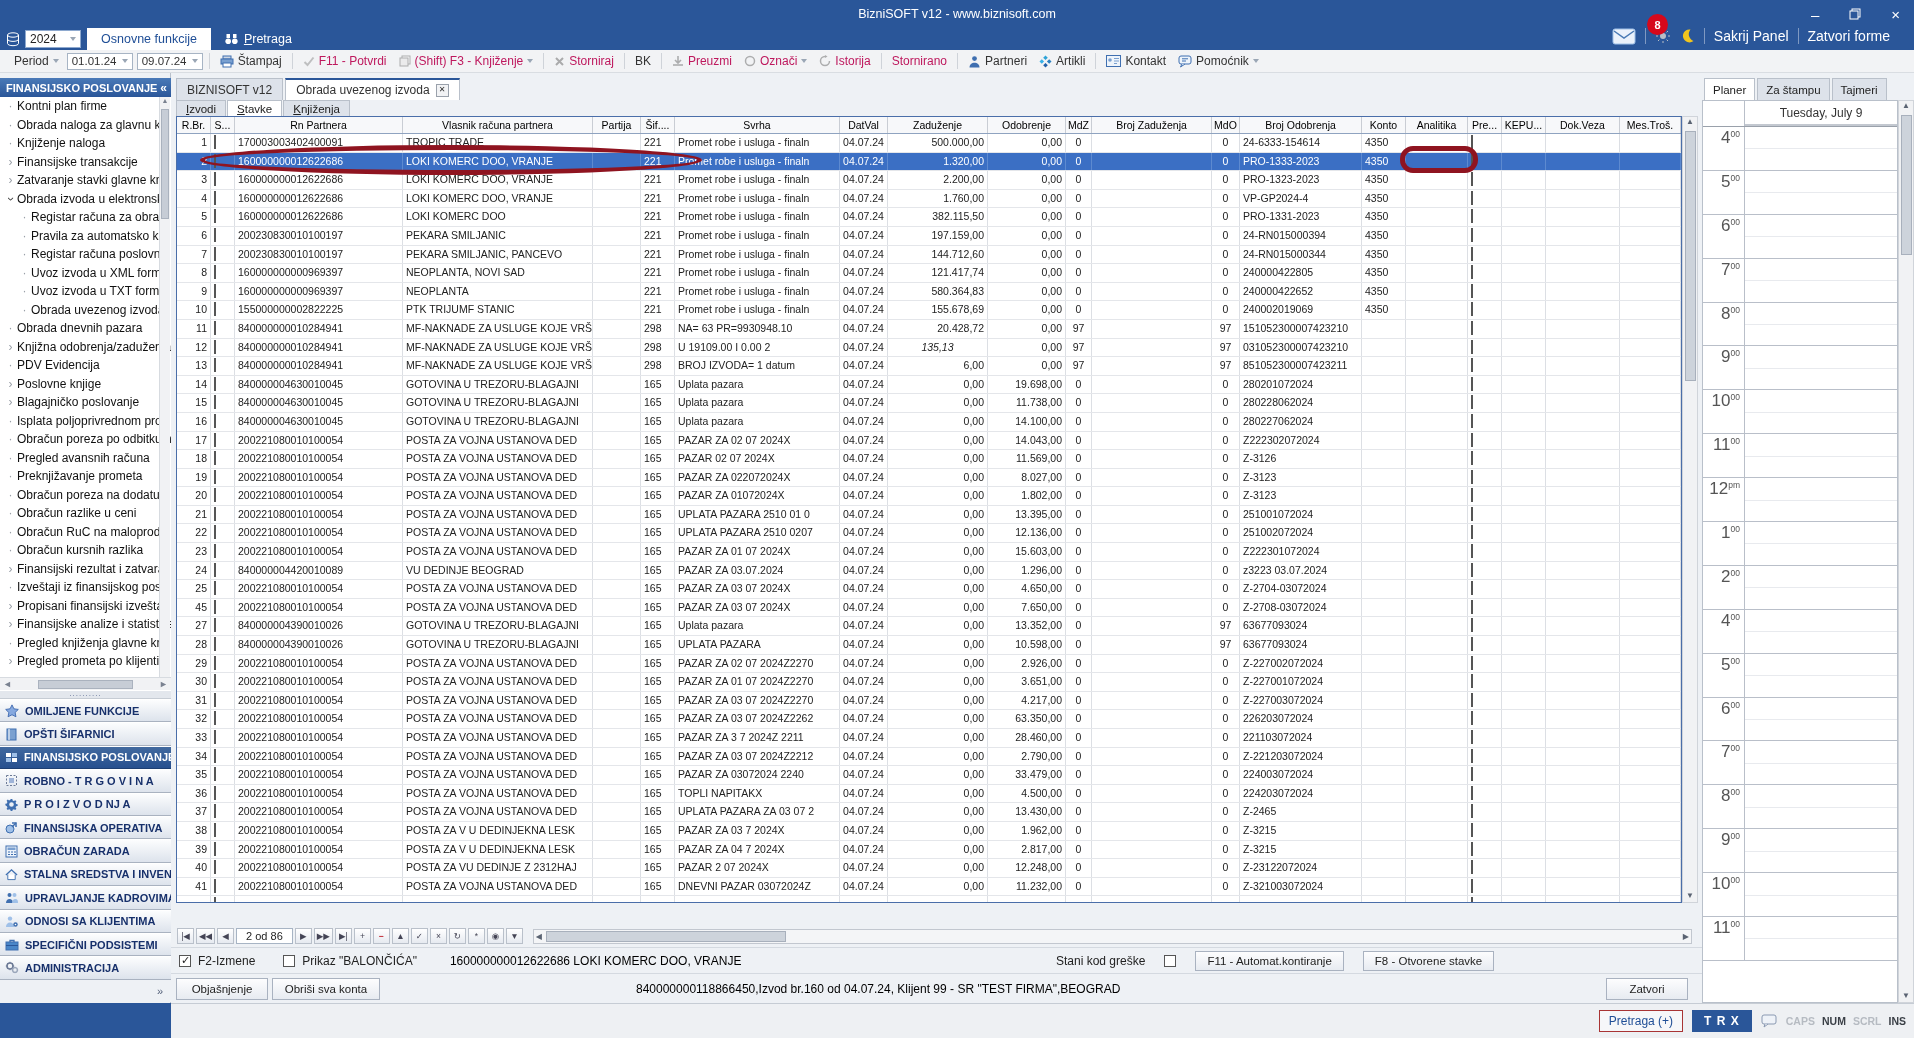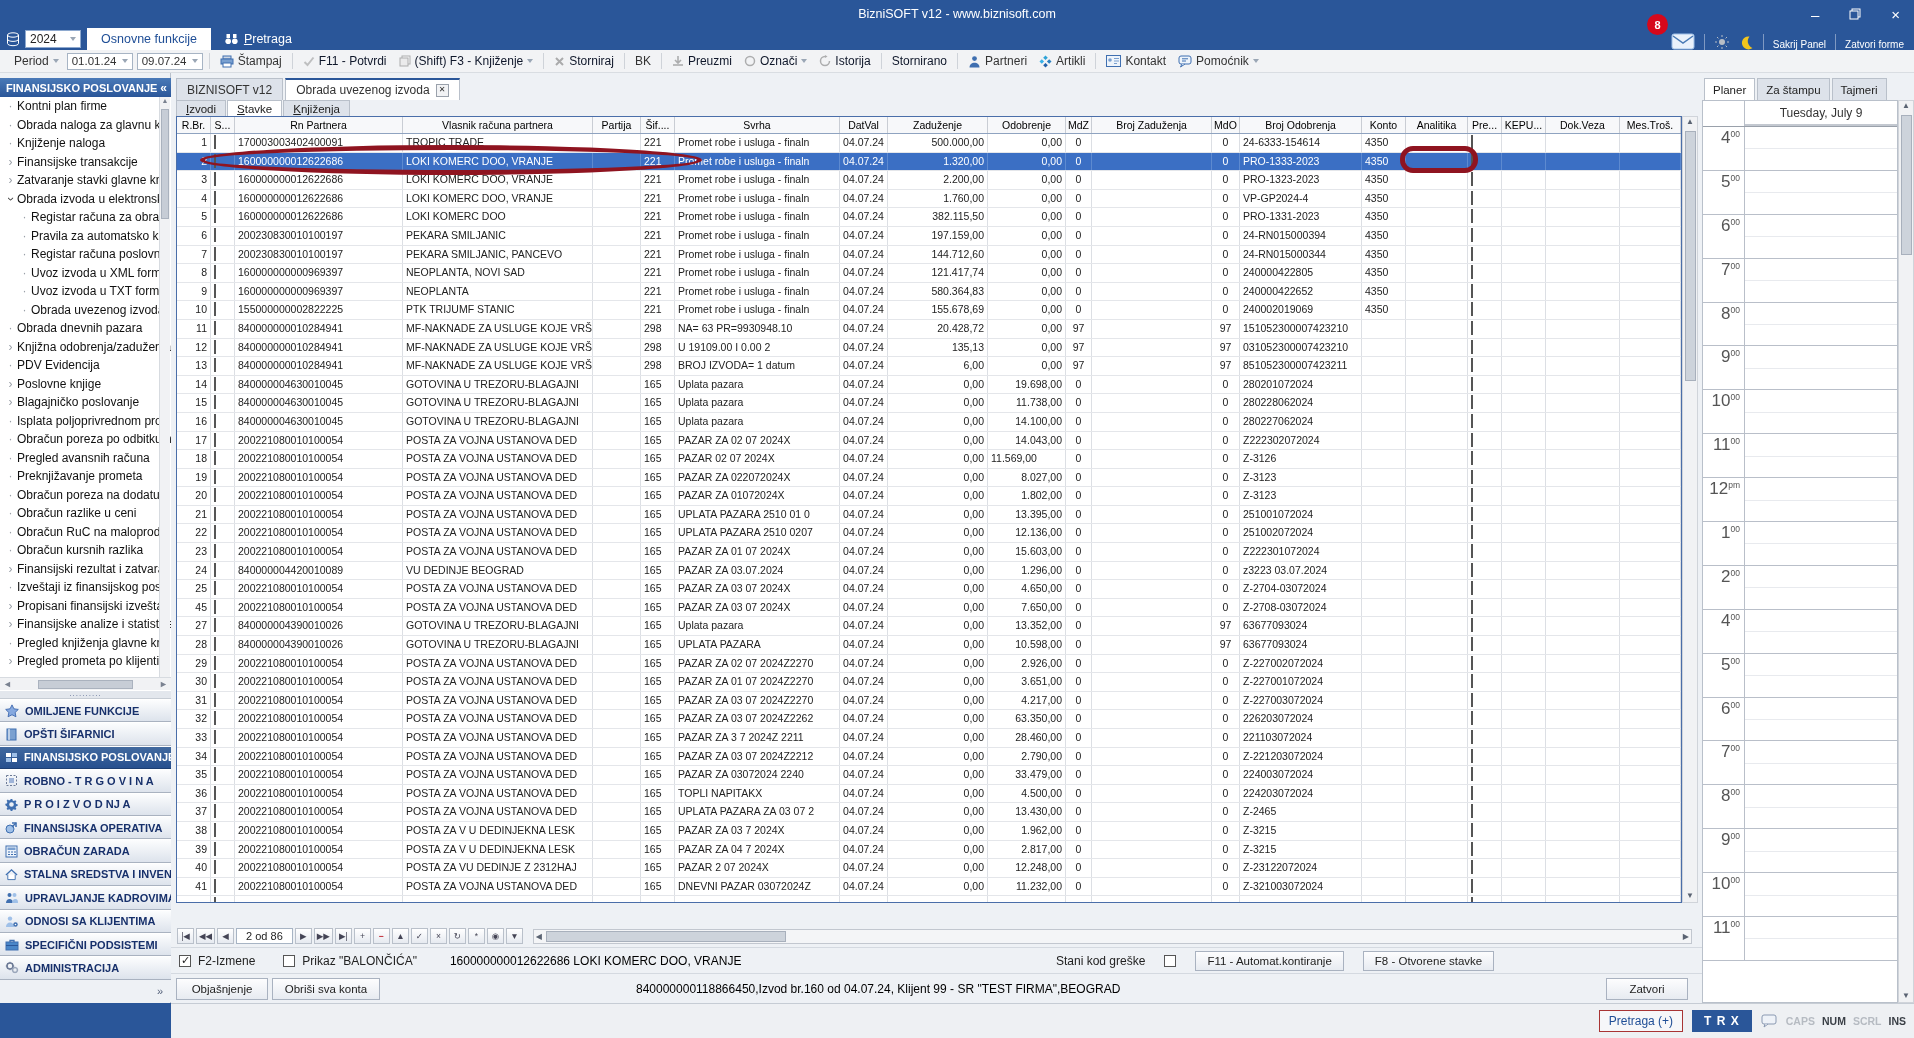--- a/index.html
+++ b/index.html
@@ -13,30 +13,30 @@
   .win-btns{position:absolute;right:14px;top:0;height:28px;display:flex;gap:30px;align-items:center}
   .win-btn{font-size:15px;line-height:1;cursor:default}
 
   
   #ribbon{position:absolute;left:0;top:28px;width:1914px;height:22px;background:#2a5699;color:#fff;display:flex;align-items:stretch}
   #ribbon .db-wrap{display:flex;align-items:center;gap:5px;padding:0 6px}
   .year-box{background:#fff;color:#222;border:1px solid #8ea9cf;font-size:12px;width:56px;height:18px;
     display:flex;align-items:center;justify-content:space-between;padding:0 4px}
   .rtab{padding:0 14px;display:flex;align-items:center;gap:6px;font-size:12.5px}
   .rtab.active{background:#fff;color:#1f4e96}
-  .ribbon-right{margin-left:auto;display:flex;align-items:flex-end;gap:9px;padding-right:10px;font-size:10px}
+  .ribbon-right{margin-left:auto;display:flex;align-items:flex-start;gap:9px;padding-right:24px;font-size:14px}
   .rsep{width:1px;height:16px;background:rgba(255,255,255,.4)}
   #mail-badge{position:absolute;left:1647px;top:14px;width:21px;height:21px;border-radius:50%;
     background:#d6081b;color:#fff;font-size:11px;font-weight:bold;display:flex;align-items:center;justify-content:center;z-index:60}
 
   
   #toolbar{position:absolute;left:0;top:50px;width:1914px;height:23px;background:#f2f3f5;border-bottom:1px solid #d9dde2;
     display:flex;align-items:center;padding:0 8px;font-size:12px;color:#333}
   .titem{display:flex;align-items:center;gap:4px;padding:0 6px;height:20px;white-space:nowrap}
-  .titem.disabled{color:#0f172a}
+  .titem.disabled{color:#be185d}
   .titem.disabled svg{filter:grayscale(1);opacity:.5}
   .tsep{width:1px;height:16px;background:#cfd3d9;margin:0 4px}
   .tinput{background:#fff;border:1px solid #a7b4c4;width:66px;height:17px;font-size:11.5px;
     display:flex;align-items:center;justify-content:space-between;padding:0 4px;margin:0 2px}
   .caret{width:0;height:0;border-left:3.5px solid transparent;border-right:3.5px solid transparent;border-top:4px solid #6b7480}
   .caret.lite{border-top-color:#9aa6b5}
 
   
   #sidebar{position:absolute;left:0;top:73px;width:171px;height:930px;background:#eef1f5;border-right:1px solid #b9c0ca}
   .sb-header{position:absolute;left:0;top:5px;width:171px;height:19px;background:linear-gradient(#4a7ab8,#2a5699);
@@ -911,21 +911,21 @@
       </div>
       <div class="g-row">
         <div class="g-c" style="width: 34px; text-align: right;">12</div>
         <div class="g-c" style="width: 24px;"><span class="chk"></span></div>
         <div class="g-c" style="width: 168px;">840000000010284941</div>
         <div class="g-c" style="width: 190px;">MF-NAKNADE ZA USLUGE KOJE VRŠ</div>
         <div class="g-c" style="width: 48px;"></div>
         <div class="g-c" style="width: 34px;">298</div>
         <div class="g-c" style="width: 165px;">U 19109.00   I 0.00   2</div>
         <div class="g-c" style="width: 48px; text-align: center;">04.07.24</div>
-        <div class="g-c" style="width: 100px; text-align: right;">135,13</div>
+        <div class="g-c" style="width: 100px; text-align: center; font-style: italic;">135,13</div>
         <div class="g-c" style="width: 78px; text-align: right;">0,00</div>
         <div class="g-c" style="width: 26px; text-align: center;">97</div>
         <div class="g-c" style="width: 120px;"></div>
         <div class="g-c" style="width: 28px; text-align: center;">97</div>
         <div class="g-c" style="width: 122px;">031052300007423210</div>
         <div class="g-c" style="width: 44px;"></div>
         <div class="g-c" style="width: 62px;"></div>
         <div class="g-c" style="width: 34px;"><span class="chk"></span></div>
         <div class="g-c" style="width: 44px;"></div>
         <div class="g-c" style="width: 74px;"></div>
@@ -1044,21 +1044,21 @@
       <div class="g-row">
         <div class="g-c" style="width: 34px; text-align: right;">18</div>
         <div class="g-c" style="width: 24px;"><span class="chk"></span></div>
         <div class="g-c" style="width: 168px;">200221080010100054</div>
         <div class="g-c" style="width: 190px;">POSTA ZA VOJNA USTANOVA DED</div>
         <div class="g-c" style="width: 48px;"></div>
         <div class="g-c" style="width: 34px;">165</div>
         <div class="g-c" style="width: 165px;">PAZAR 02 07 2024X</div>
         <div class="g-c" style="width: 48px; text-align: center;">04.07.24</div>
         <div class="g-c" style="width: 100px; text-align: right;">0,00</div>
-        <div class="g-c" style="width: 78px; ">11.569,00</div>
+        <div class="g-c" style="width: 78px; text-align: right;">11.569,00</div>
         <div class="g-c" style="width: 26px; text-align: center;">0</div>
         <div class="g-c" style="width: 120px;"></div>
         <div class="g-c" style="width: 28px; text-align: center;">0</div>
         <div class="g-c" style="width: 122px;">Z-3126</div>
         <div class="g-c" style="width: 44px;"></div>
         <div class="g-c" style="width: 62px;"></div>
         <div class="g-c" style="width: 34px;"><span class="chk"></span></div>
         <div class="g-c" style="width: 44px;"></div>
         <div class="g-c" style="width: 74px;"></div>
         <div class="g-c" style="width: 61px;"></div>

